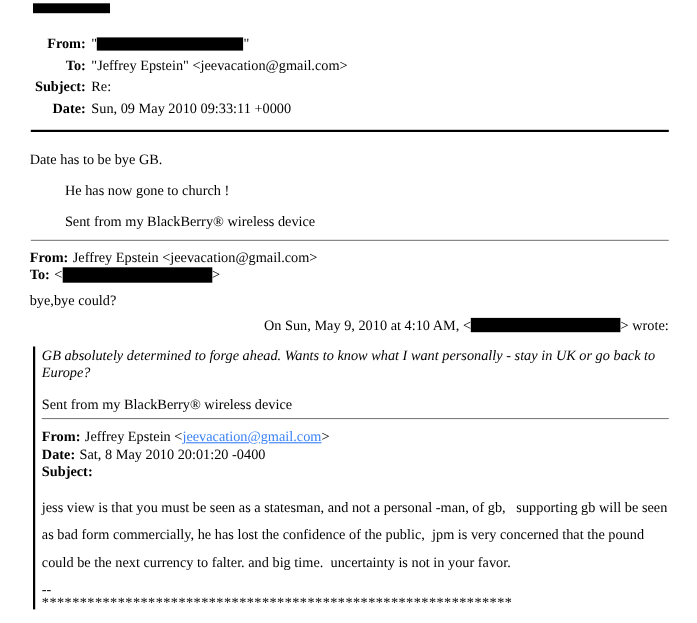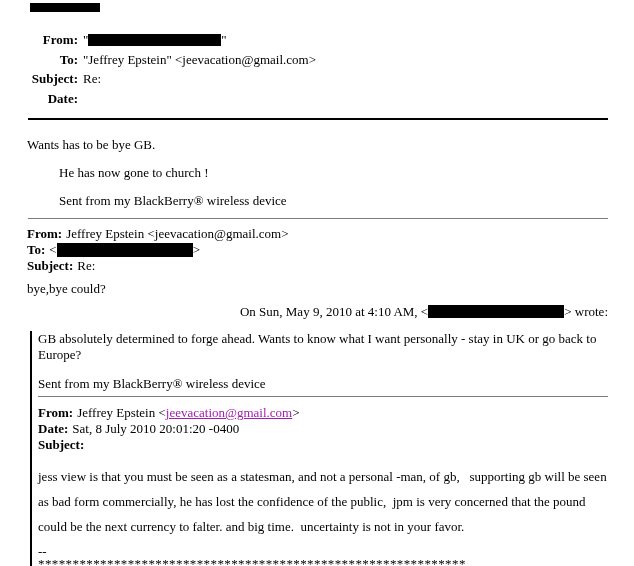--- a/index.html
+++ b/index.html
@@ -38,29 +38,29 @@
   .inline-hdr .row { line-height: 16px; }
   .lbl { font-weight: bold; margin-right: 4px; }
 
   .p-smelly { margin-top: 7px; }
   .p-onsun  { margin-top: 7px; text-align: right; }
 
   blockquote.quote {
     margin: 4px 0 0 3px; padding: 0 0 0 6px;
     border-left: 2px solid #000;
   }
-  .q-body { margin-top: 11px; }
+  .q-body { margin-top: 11px; font-style: italic; }
   .q-sig  { margin-top: 13px; }
   .q-rule { border: 0; border-top: 1px solid #7d7d7d; margin: 4px 0 0 0; }
   .q-hdr  { margin-top: 8px; }
   .jess   { margin-top: 11px; line-height: 25px; white-space: pre-wrap; }
   .sig-block { margin-top: 7px; line-height: 12px; }
   .stars { letter-spacing: 0.4px; }
 
-  a.mail-link { color: #a21caf; text-decoration: underline; }
+  a.mail-link { color: #3b82f6; text-decoration: underline; }
 </style>
 </head>
 <body>
 
 <div class="r-top"></div>
 
 <div class="page">
 
   <div class="hdr">
     <div class="hdr-row">
@@ -70,50 +70,50 @@
     <div class="hdr-row">
       <span class="hdr-label">To:</span>
       <span class="hdr-value">"Jeffrey Epstein" &lt;jeevacation@gmail.com&gt;</span>
     </div>
     <div class="hdr-row">
       <span class="hdr-label">Subject:</span>
       <span class="hdr-value">Re:</span>
     </div>
     <div class="hdr-row">
       <span class="hdr-label">Date:</span>
+      <span class="hdr-value">Sun, 09 May 2010 09:33:11 +0000</span>
     </div>
   </div>
 
   <hr class="rule-strong">
 
-  <p class="p-think">Wants has to be bye GB.</p>
+  <p class="p-think">Date has to be bye GB.</p>
   <p class="p-gap">He has now gone to church !</p>
   <p class="p-gap">Sent from my BlackBerry® wireless device</p>
 
   <hr class="rule-thin">
 
   <div class="inline-hdr">
     <div class="row"><span class="lbl">From:</span><span>Jeffrey Epstein &lt;jeevacation@gmail.com&gt;</span></div>
     <div class="row"><span class="lbl">To:</span><span>&lt;</span><span class="redaction r-to2"></span><span>&gt;</span></div>
-    <div class="row"><span class="lbl">Subject:</span><span>Re:</span></div>
   </div>
 
   <p class="p-smelly">bye,bye could?</p>
 
   <p class="p-onsun"><span>On Sun, May 9, 2010 at 4:10 AM, &lt;</span><span class="redaction r-onsun"></span><span>&gt; wrote:</span></p>
 
   <blockquote class="quote">
     <p class="q-body">GB absolutely determined to forge ahead. Wants to know what I want personally - stay in UK or go back to Europe?</p>
     <p class="q-sig">Sent from my BlackBerry® wireless device</p>
 
     <hr class="q-rule">
 
     <div class="inline-hdr q-hdr">
       <div class="row"><span class="lbl">From:</span><span>Jeffrey Epstein &lt;</span><a class="mail-link" href="#">jeevacation@gmail.com</a><span>&gt;</span></div>
-      <div class="row"><span class="lbl">Date:</span><span>Sat, 8 July 2010 20:01:20 -0400</span></div>
+      <div class="row"><span class="lbl">Date:</span><span>Sat, 8 May 2010 20:01:20 -0400</span></div>
       <div class="row"><span class="lbl">Subject:</span></div>
     </div>
 
     <p class="jess">jess view is that you must be seen as a statesman, and not a personal -man, of gb,   supporting gb will be seen as bad form commercially, he has lost the confidence of the public,  jpm is very concerned that the pound could be the next currency to falter. and big time.  uncertainty is not in your favor.</p>
 
     <div class="sig-block">
       <div>--</div>
       <div class="stars">**************************************************************</div>
     </div>
   </blockquote>

